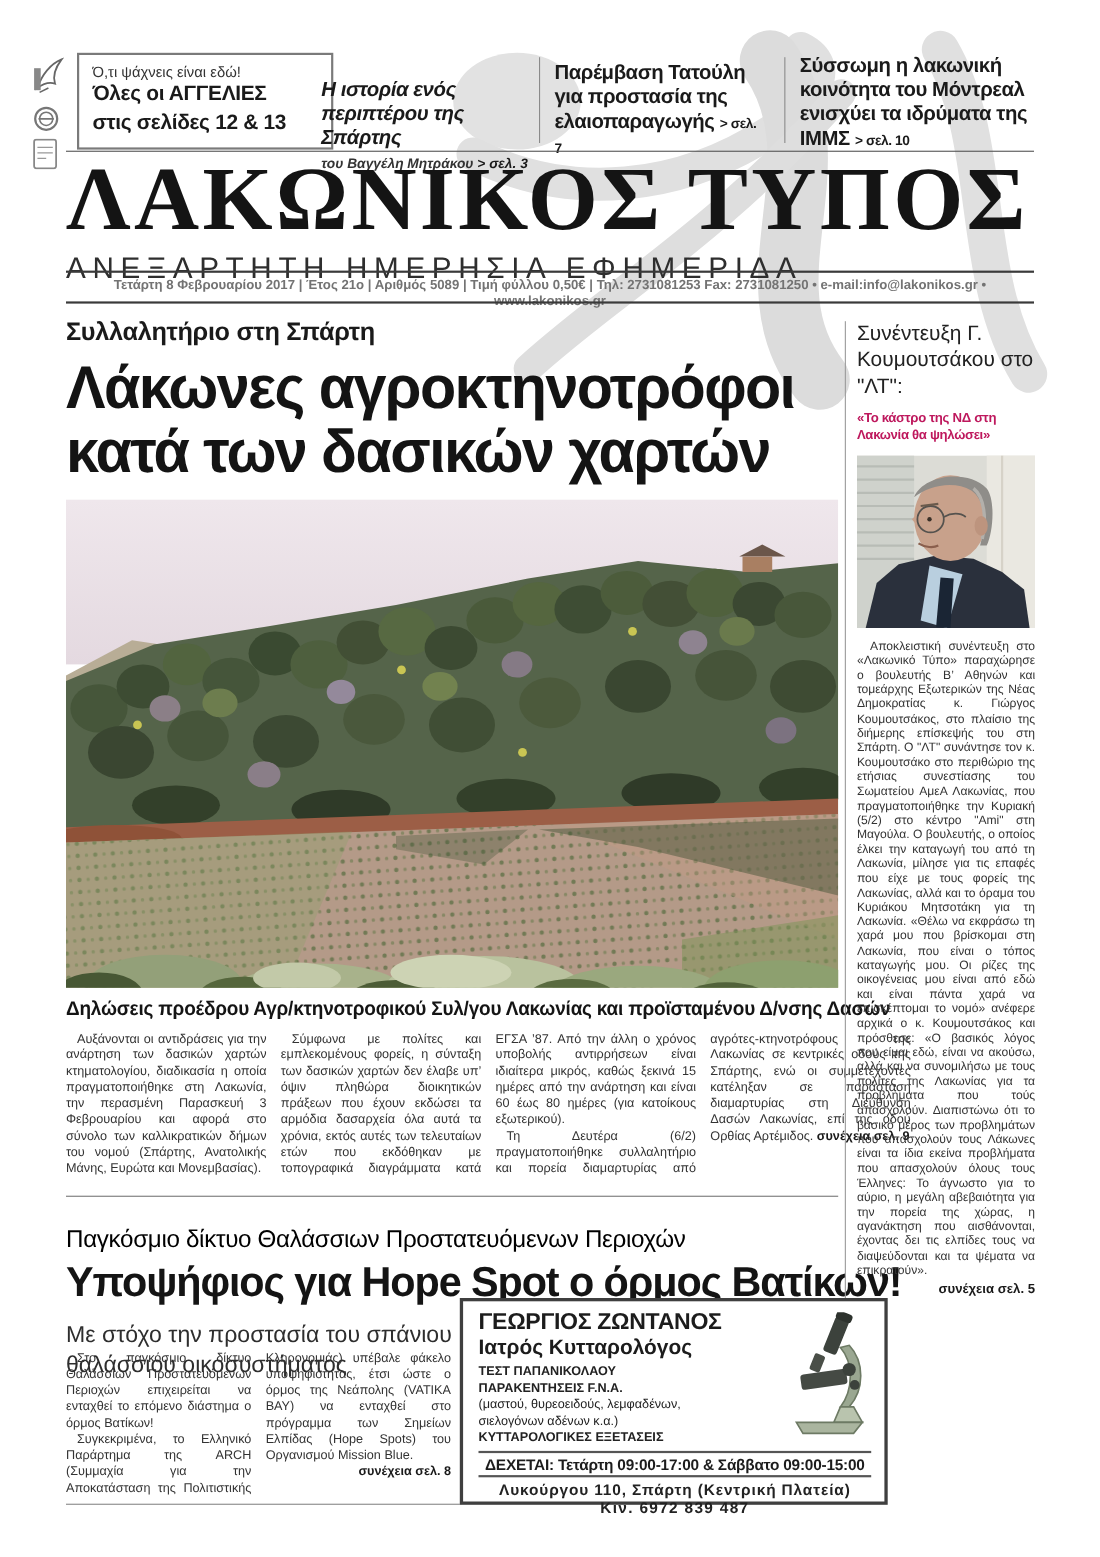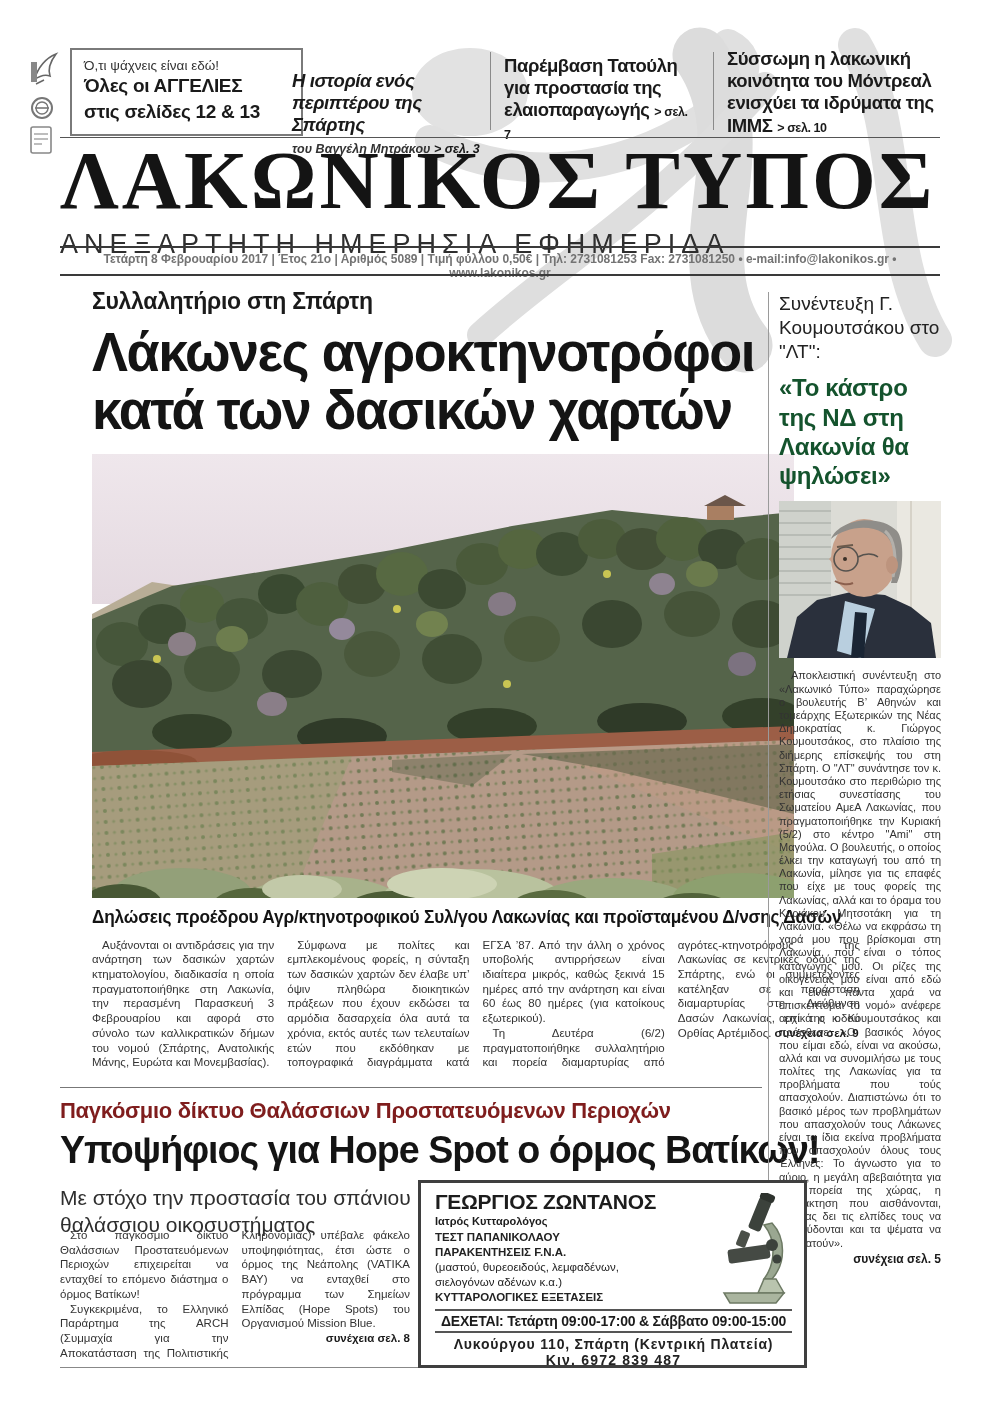--- a/index.html
+++ b/index.html
@@ -53,21 +53,21 @@
     font-size:82px; font-weight:700; color:#141414;
     letter-spacing:3px; line-height:1.0; white-space:nowrap;
   }
   #masthead .mh-sub {
     margin-top:7px; font-size:27px; letter-spacing:6px; color:#2e2e2e;
   }
   #dateline { left:60px; top:252px; width:880px; text-align:center;
     font-size:12px; font-weight:bold; color:#737373; z-index:2; }
 
   
-  #main-col { left:60px; top:288px; width:768px; z-index:2;margin-left:32px; }
+  #main-col { left:60px; top:288px; width:768px; z-index:2; }
   #main-kicker { font-size:23px; font-weight:bold; color:#1a1a1a; letter-spacing:-0.3px; }
   #main-headline {
     margin-top:8px; font-size:55px; font-weight:800; color:#141414;
     line-height:1.06; letter-spacing:-1.5px;
     transform:scaleX(0.98); transform-origin:left top;
   }
   #main-photo { margin-top:14px; width:702px; height:444px; display:block; }
   #main-caption {
     margin-top:9px; font-size:18px; font-weight:bold; color:#141414;
     white-space:nowrap; transform:scaleX(0.96); transform-origin:left top;
@@ -76,58 +76,58 @@
   #main-body {
     margin-top:10px; height:154px;
     column-count:4; column-gap:13px;
     font-size:11.5px; line-height:1.28; text-align:justify; color:#333;
   }
   #main-body p { text-indent:10px; }
   #main-body b { color:#1a1a1a; }
 
   
   #hope { left:60px; top:1098px; width:702px; z-index:2; }
-  #hope-kicker { font-size:22px; font-weight:700; color:#7f1d1d; letter-spacing:-0.3px; }
+  #hope-kicker { font-size:22px; font-weight:400; color:#000000; letter-spacing:-0.3px;margin-top:16px; }
   #hope-headline {
     margin-top:5px; font-size:38px; font-weight:800; color:#141414;
     letter-spacing:-1px; transform:scaleX(0.99); transform-origin:left top;
     white-space:nowrap;
   }
   #hope-subhead { margin-top:12px; width:370px; font-size:21px; font-weight:300; color:#2e2e2e; line-height:1.3; }
   #hope-body {
     position:absolute; left:0; top:130px; width:350px; height:140px;
     column-count:2; column-gap:13px;
     font-size:11.5px; line-height:1.28; text-align:justify; color:#333;
   }
   #hope-body p { text-indent:10px; }
   #hope-cont { text-align:right; font-weight:bold; color:#1a1a1a; }
 
   
   #adbox {
     left:418px; top:1180px; width:389px; height:188px;
     border:3px solid #3f3f3f; background:#fff; padding:7px 12px 6px 14px; z-index:3;
   }
   #ad-name  { font-size:21px; font-weight:bold; color:#1c1c1c; letter-spacing:-0.3px; }
-  #ad-title { font-size:11px; font-weight:bold; color:#1c1c1c; margin-top:1px; }
+  #ad-title { font-size:19px; font-weight:bold; color:#1c1c1c; margin-top:1px; }
   #ad-services { margin-top:3px; width:228px; font-size:11.5px; line-height:1.3; color:#222; }
   #ad-services .caps { font-weight:bold; }
   #ad-hours {
     margin-top:4px; border-top:2px solid #555; border-bottom:2px solid #555;
     padding:2px 0; font-size:14px; font-weight:bold; color:#1c1c1c; text-align:center;
     letter-spacing:-0.2px;
   }
   #ad-address { margin-top:3px; text-align:center; font-size:14px; font-weight:bold; letter-spacing:0.8px; color:#222; }
   #ad-phone   { text-align:center; font-size:14px; font-weight:bold; letter-spacing:1.2px; color:#222; }
   #ad-scope { position:absolute; right:8px; top:10px; }
 
   
   #col-sep { left:768px; top:292px; width:1px; height:1068px; background:#9a9a9a; z-index:2; }
   #side { left:779px; top:292px; width:162px; z-index:2; }
   #side-kicker { font-size:19px; font-weight:400; color:#222; line-height:1.27; }
-  #side-headline { margin-top:9px; font-size:24px; font-weight:bold; color:#14532d; line-height:1.22; letter-spacing:-0.3px; }
+  #side-headline { margin-top:9px; font-size:12px; font-weight:bold; color:#be185d; line-height:1.22; letter-spacing:-0.3px; }
   #side-photo { margin-top:11px; width:162px; height:157px; display:block; }
   #side-body { margin-top:11px; font-size:11px; line-height:1.2; text-align:justify; color:#333; }
   #side-body p { text-indent:12px; }
   #side-cont { margin-top:2px; text-align:right; font-size:12px; font-weight:bold; color:#1a1a1a; }
 </style>
 </head>
 <body>
 
 <svg id="watermark" class="abs" viewBox="0 0 1000 420" aria-hidden="true">
   <ellipse cx="470" cy="92" rx="58" ry="44" fill="#e2e2e2"></ellipse>

